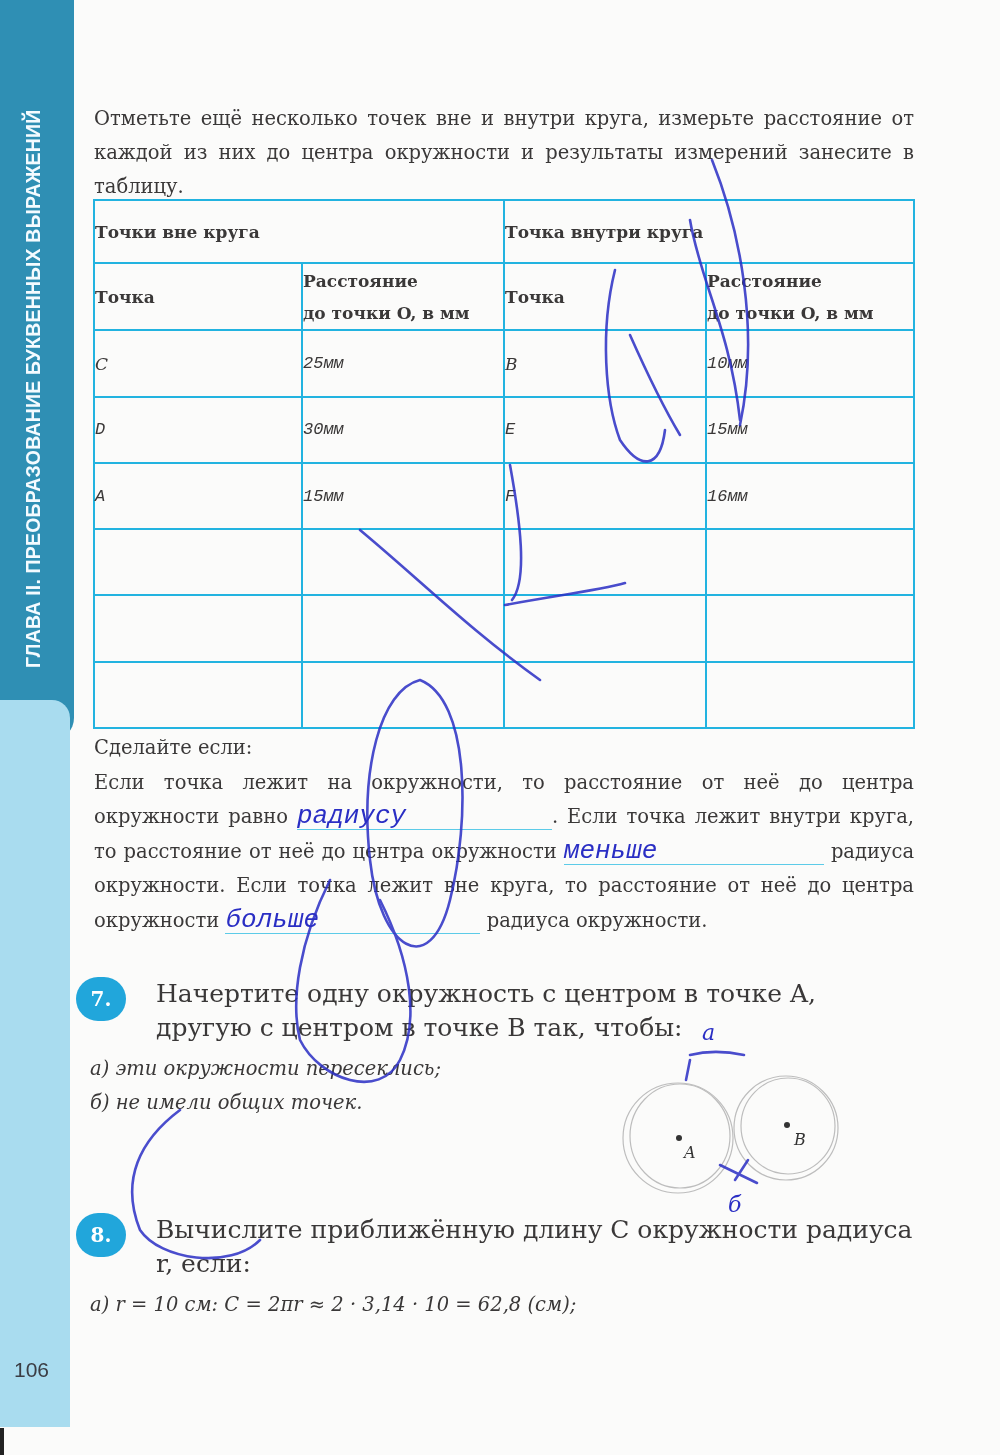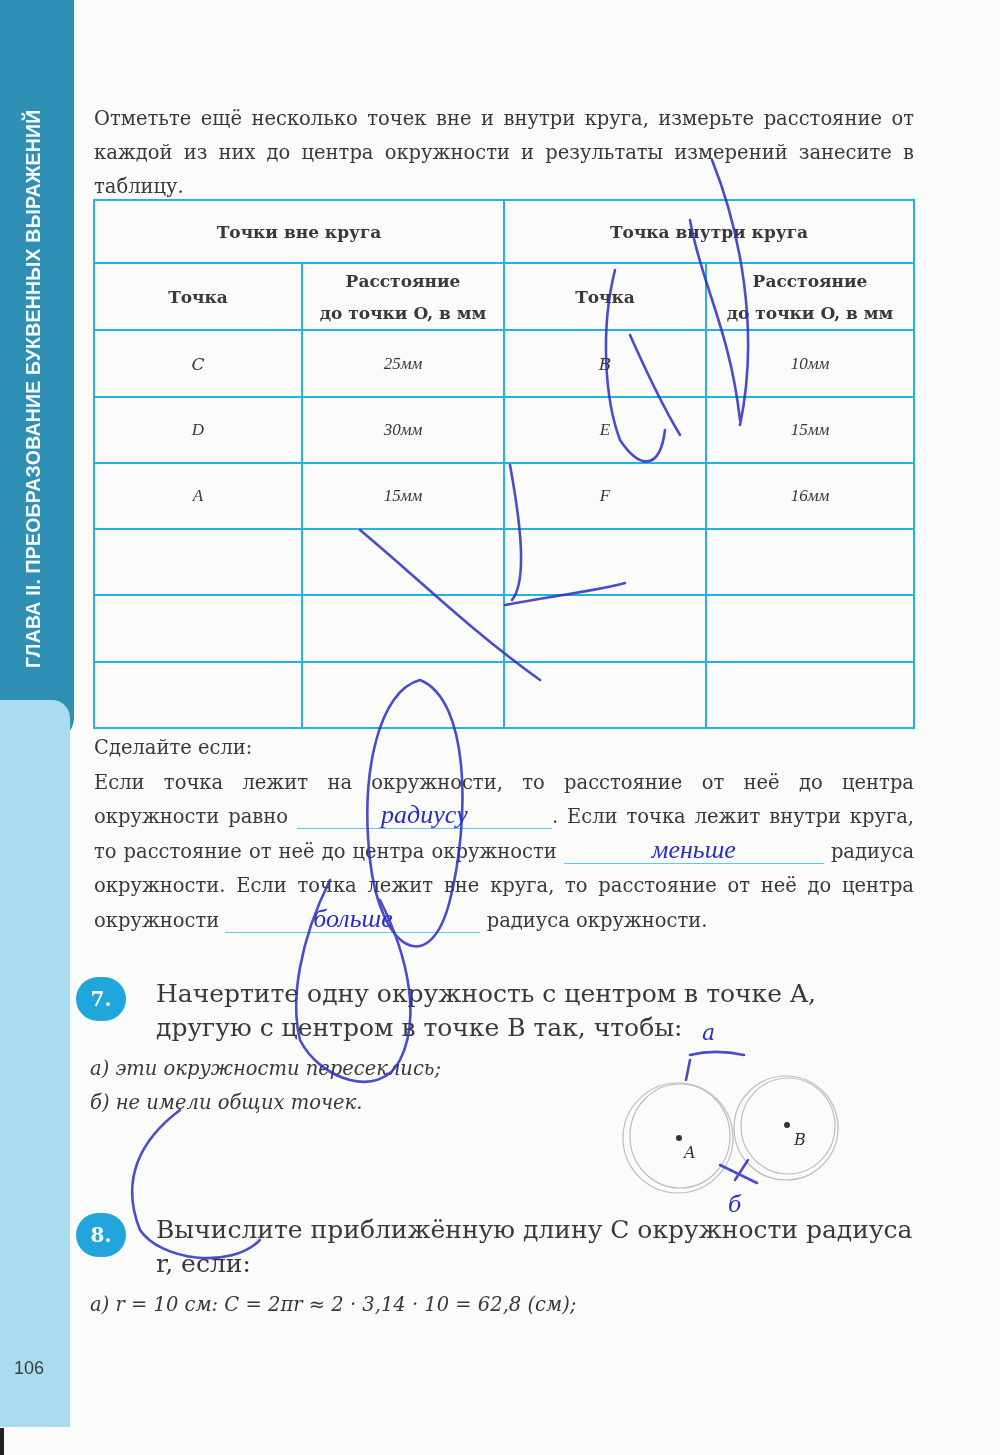--- a/index.html
+++ b/index.html
@@ -22,50 +22,50 @@
     .sidebar-title {
       position: absolute; left: 22px; top: 668px;
       transform: rotate(-90deg); transform-origin: left top;
       white-space: nowrap;
       font-family: "Liberation Sans", "DejaVu Sans", sans-serif;
       font-weight: bold; font-size: 19.5px; color: #f4fbff; letter-spacing: 0.2px;
     }
     .page-number {
       position: absolute; left: 14px; top: 1358px;
       font-family: "Liberation Sans", "DejaVu Sans", sans-serif;
-      font-size: 18px; color: #3b3d44;
+      font-size: 21px; color: #3b3d44;
     }
     .binding {
       position: absolute; left: 0; top: 1428px; width: 4px; height: 27px; background: #222;
     }
     .text {
       position: absolute; left: 94px; width: 820px;
       font-size: 19.5px; line-height: 34px; text-align: justify;
     }
     .intro { top: 102px; }
     table.measure {
       position: absolute; left: 93px; top: 199px; width: 820px; height: 530px;
       border-collapse: collapse; table-layout: fixed;
     }
     table.measure td {
-      border: 2.5px solid #22b3e0; text-align: center; vertical-align: middle;
+      border: 2.5px solid #22b3e0; text-align: left; vertical-align: middle;
       font-size: 17px; padding: 0; color: #3a3838;
     }
     .th-group { height: 62px; }
     .th-col { height: 66px; line-height: 32px; }
     .row { height: 65px; }
     .hand {
-      font-family: Liberation Serif, serif; font-style: italic;
+      font-family: Liberation Mono, monospace; font-style: italic;
       color: #2a2ec4; font-size: 26px;
     }
     .pt-print { font-style: italic; font-size: 20px; }
     .conclusion { top: 731px; line-height: 34.5px; }
     .blank {
       display: inline-block; border-bottom: 1.5px solid #5ccbe8;
-      text-align: center; vertical-align: baseline; line-height: 26px;
+      text-align: left; vertical-align: baseline; line-height: 26px;
     }
     .task {
       position: absolute; left: 76px; width: 840px;
     }
     .badge {
       position: absolute; left: 0; top: 0; width: 50px; height: 44px;
       border-radius: 22px; background: #21a6db; color: #fff;
       font-family: "DejaVu Serif", serif; font-weight: bold; font-size: 20px;
       display: flex; align-items: center; justify-content: center;
     }

